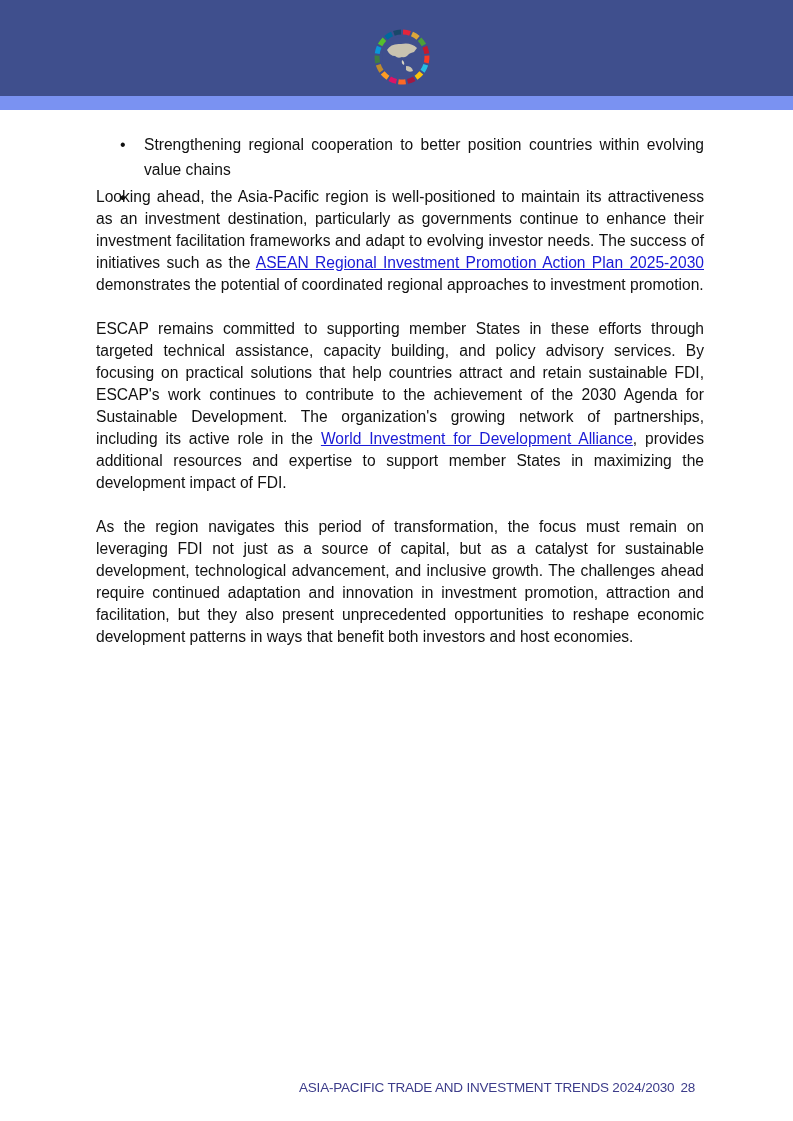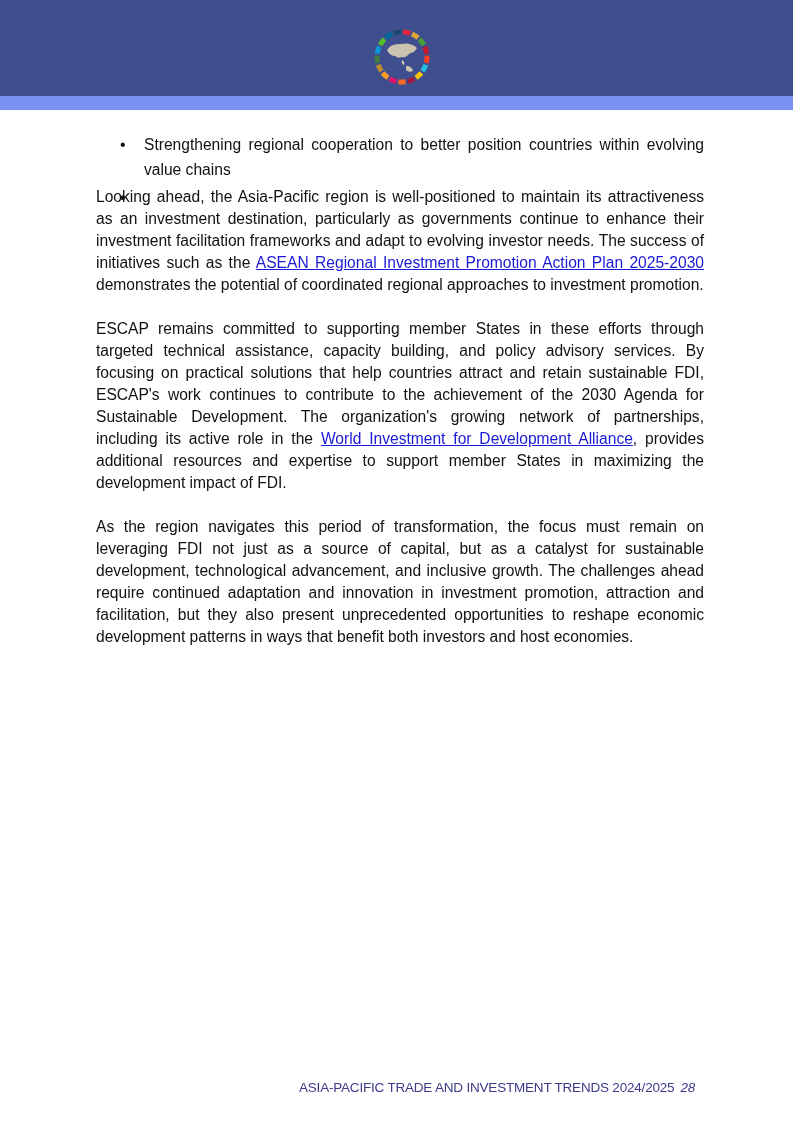--- a/index.html
+++ b/index.html
@@ -10,21 +10,21 @@
     .logo { position: absolute; left: 371px; top: 26px; width: 62px; height: 62px; }
     .content { position: absolute; left: 96px; top: 132px; width: 608px; font-size: 15.6px; line-height: 22px; }
     ul.bullets { list-style: none; margin: 0; padding: 0; }
     ul.bullets li { position: relative; padding-left: 48px; margin-bottom: 3px; line-height: 25px; text-align: justify; }
     ul.bullets li .dot { position: absolute; left: 24px; top: 0; font-size: 16px; }
     p.para { margin: 0 0 22px 0; text-align: justify; }
     p.para.first { margin-top: 4px; }
     a.link { color: #1a1ad6; text-decoration: underline; }
     .footer { position: absolute; left: 0; top: 1080px; width: 695px; text-align: right;
               font-size: 13.5px; color: #3c3c8a; letter-spacing: -0.2px; }
-    .footer .page-num { margin-left: 6px; font-style: italic; }
+    .footer .page-num { margin-left: 6px; }
   </style>
 </head>
 <body>
 
 <div class="header">
   <svg class="logo" viewBox="0 0 62 62">
     <g id="ring">
         <path d="M31.999733354665857 6.019997333475551 A25 25 0 0 1 39.091594194579656 7.345695880236832" stroke="#e5243b" stroke-width="5" fill="none"></path>
         <path d="M40.956041374649985 8.067986565801561 A25 25 0 0 1 47.09010711077592 11.866039271396044" stroke="#dda63a" stroke-width="5" fill="none"></path>
         <path d="M48.567730838657894 13.213071283089135 A25 25 0 0 1 52.91556190330054 18.970530083889727" stroke="#4c9f38" stroke-width="5" fill="none"></path>
@@ -59,14 +59,14 @@
   </ul>
 
   <p class="para first"><span>Looking ahead, the Asia-Pacific region is well-positioned to maintain its attractiveness as an investment destination, particularly as governments continue to enhance their investment facilitation frameworks and adapt to evolving investor needs. The success of initiatives such as the </span><a class="link" href="#">ASEAN Regional Investment Promotion Action Plan 2025-2030</a><span> demonstrates the potential of coordinated regional approaches to investment promotion.</span></p>
 
   <p class="para"><span>ESCAP remains committed to supporting member States in these efforts through targeted technical assistance, capacity building, and policy advisory services. By focusing on practical solutions that help countries attract and retain sustainable FDI, ESCAP's work continues to contribute to the achievement of the 2030 Agenda for Sustainable Development. The organization's growing network of partnerships, including its active role in the </span><a class="link" href="#">World Investment for Development Alliance</a><span>, provides additional resources and expertise to support member States in maximizing the development impact of FDI.</span></p>
 
   <p class="para">As the region navigates this period of transformation, the focus must remain on leveraging FDI not just as a source of capital, but as a catalyst for sustainable development, technological advancement, and inclusive growth. The challenges ahead require continued adaptation and innovation in investment promotion, attraction and facilitation, but they also present unprecedented opportunities to reshape economic development patterns in ways that benefit both investors and host economies.</p>
 </div>
 
 <div class="footer">
-  <span>ASIA-PACIFIC TRADE AND INVESTMENT TRENDS 2024/2025</span><span class="page-num">28</span>
+  <span>ASIA-PACIFIC TRADE AND INVESTMENT TRENDS 2024/2030</span><span class="page-num">28</span>
 </div>
 
 </body></html>

